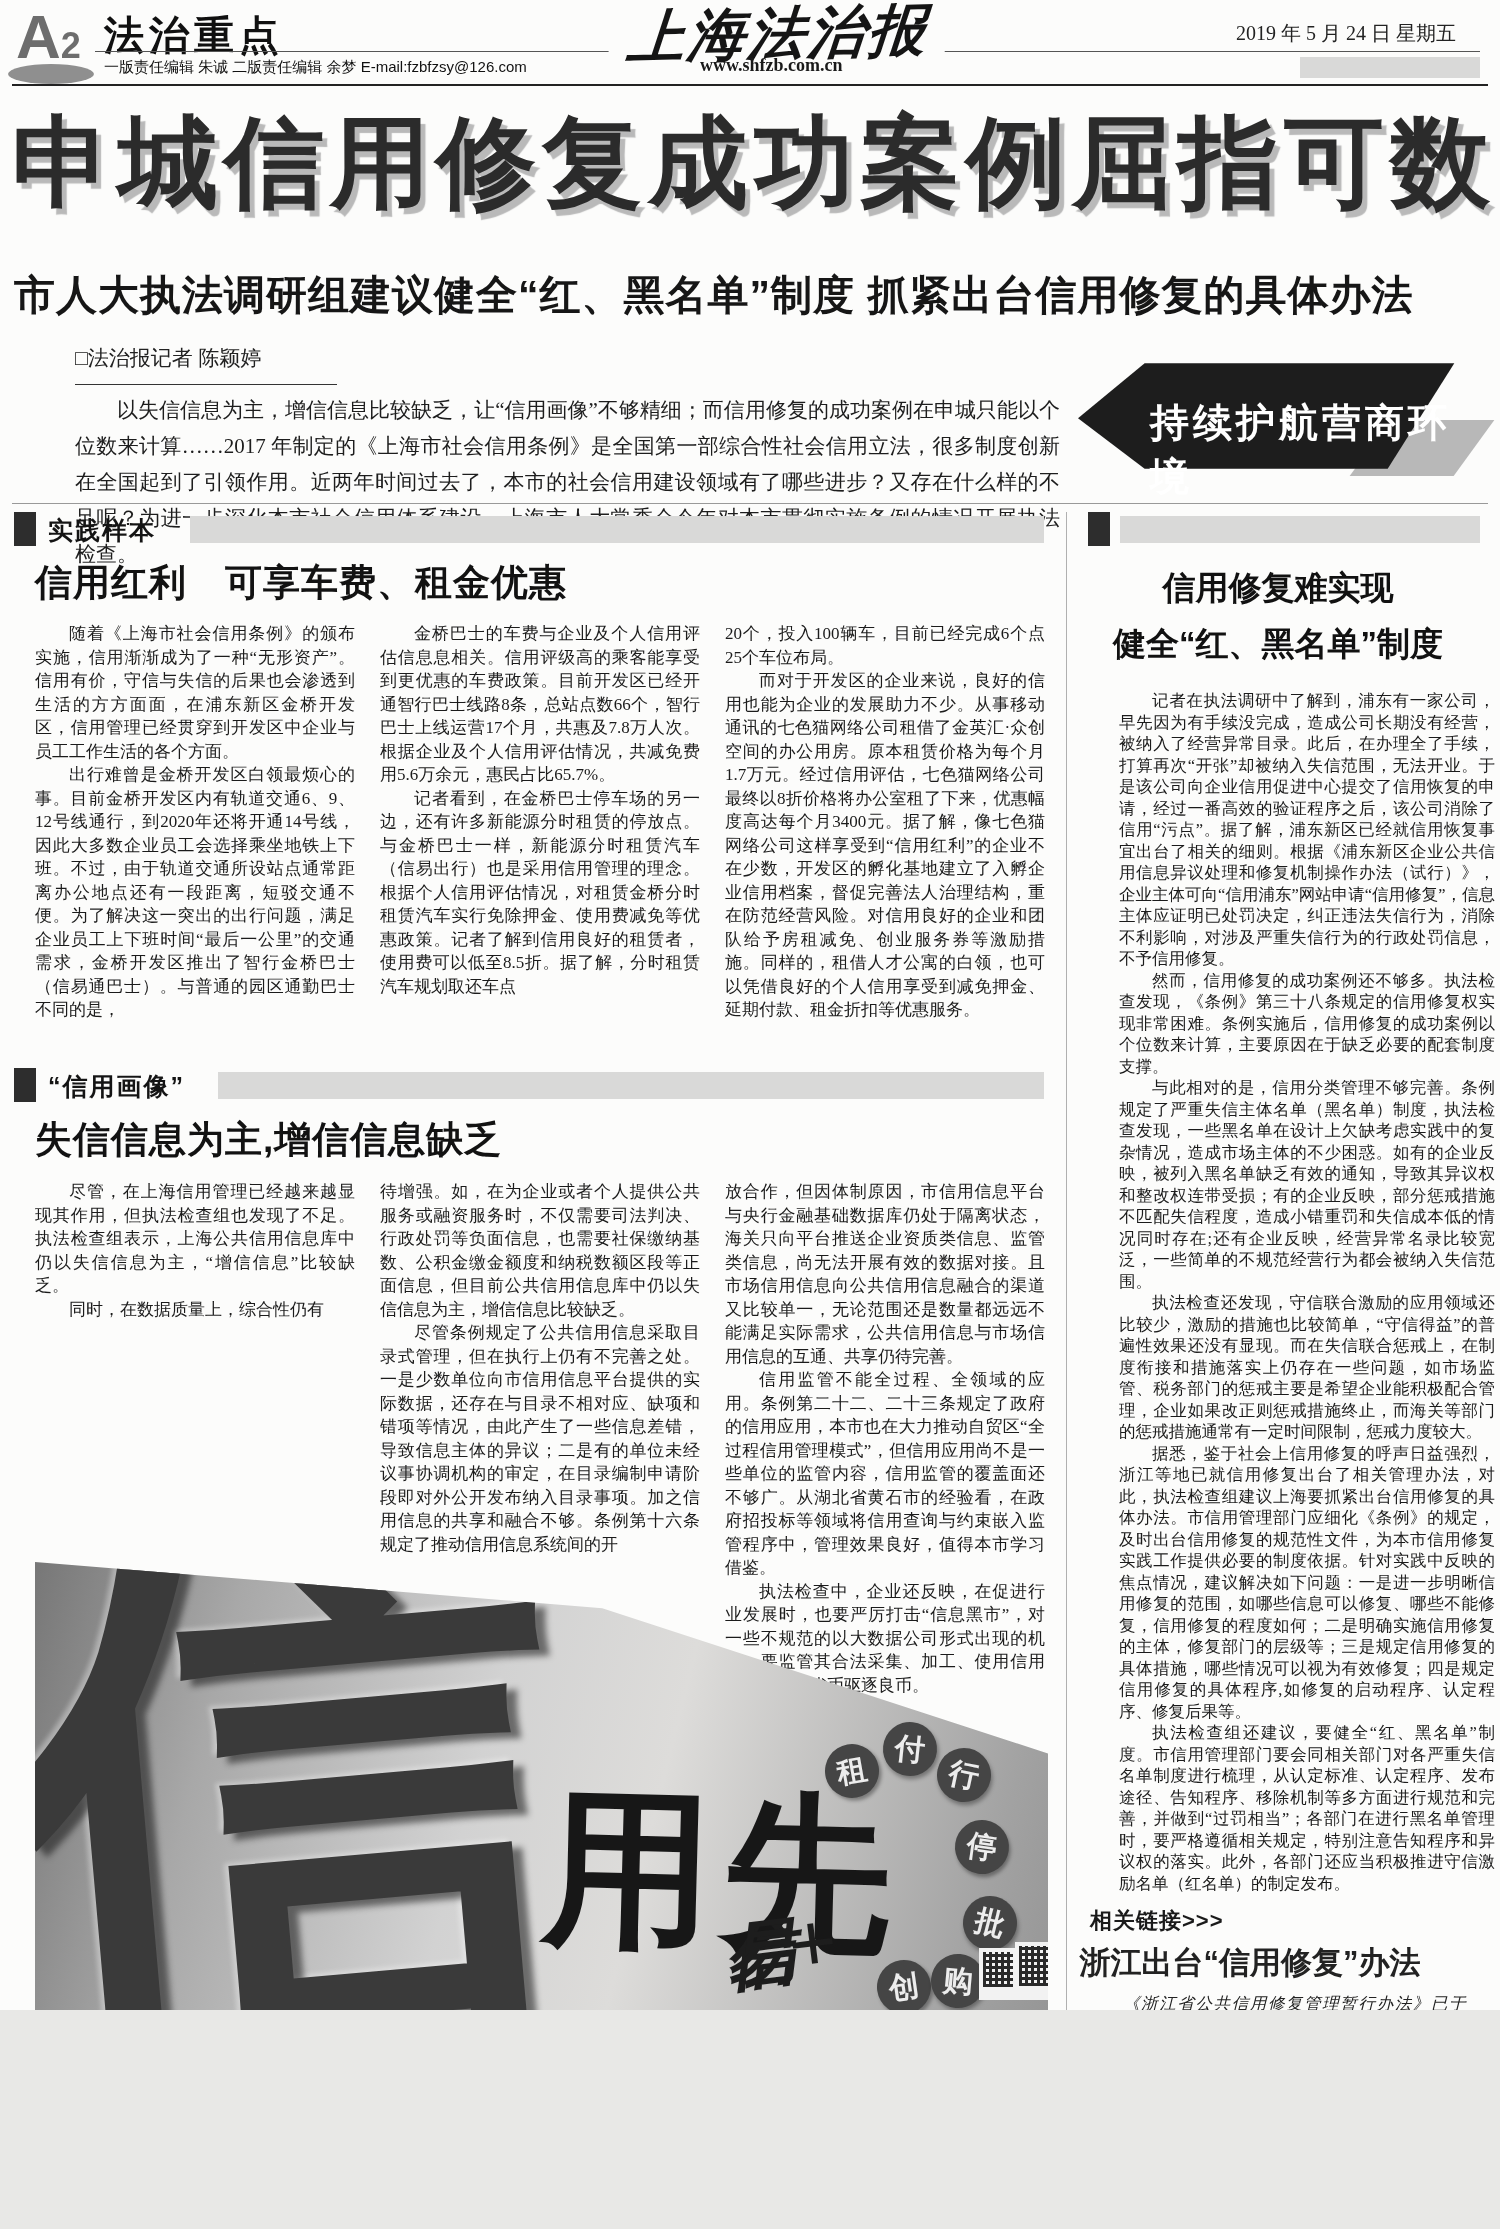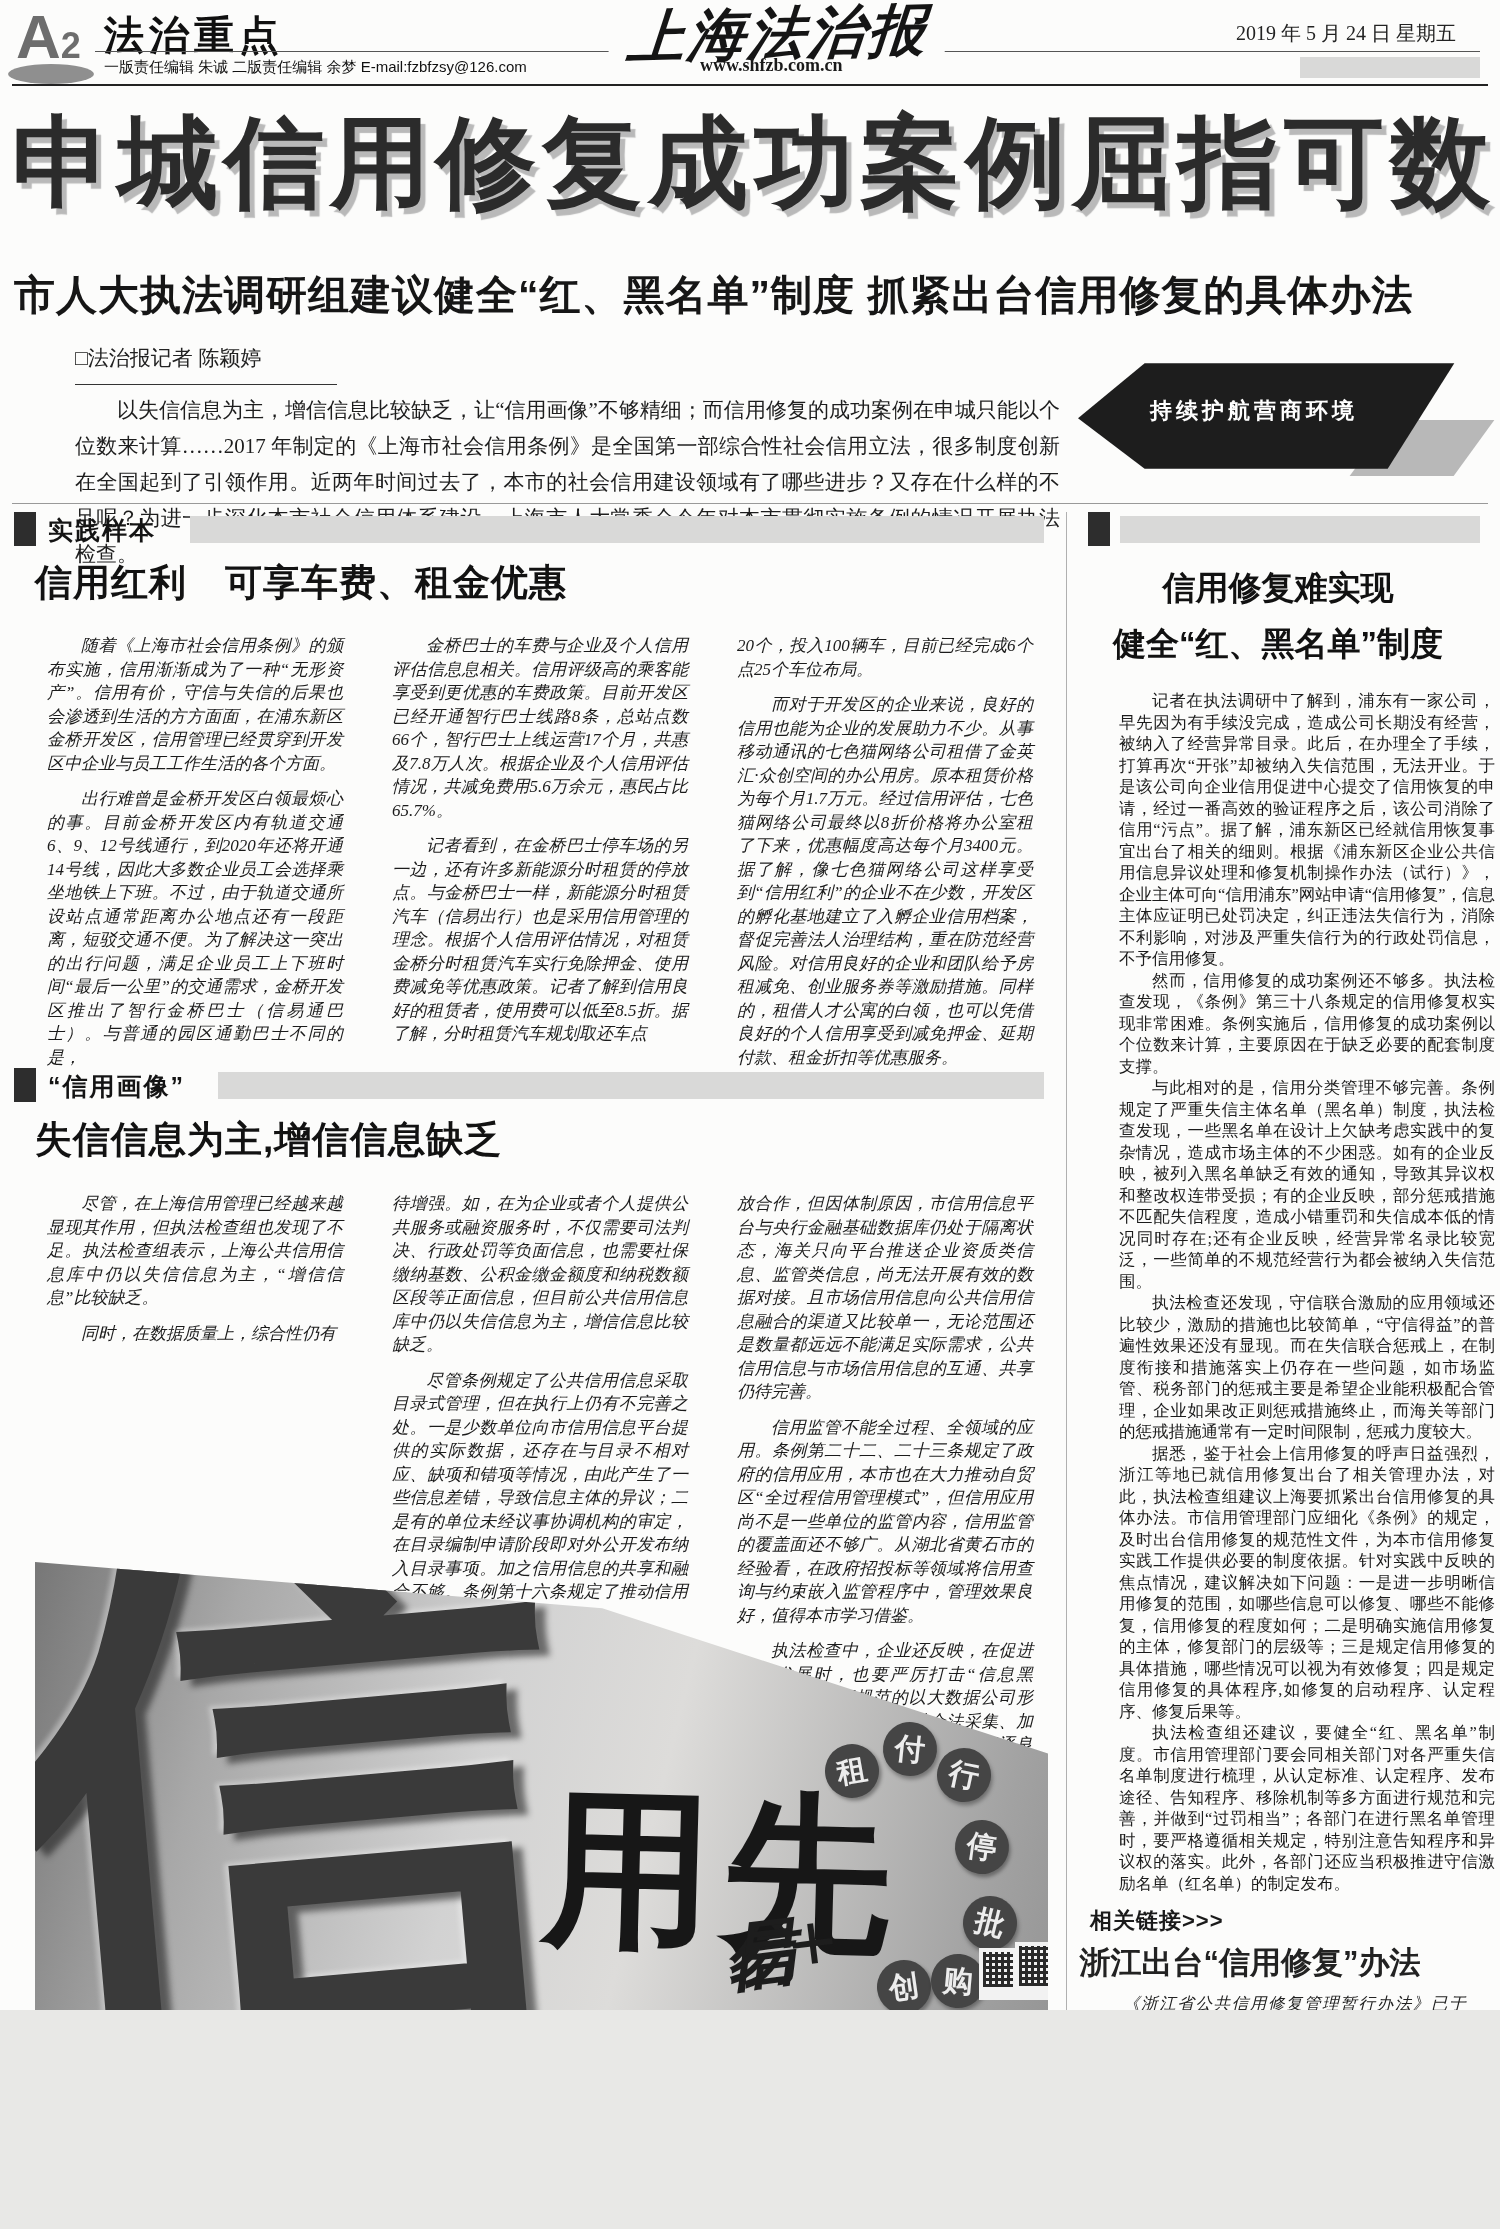--- a/index.html
+++ b/index.html
@@ -23,29 +23,29 @@
   .headline{width:1478px;font-size:100px;font-weight:800;color:#2b2b2b;letter-spacing:0;
             text-align:justify;text-align-last:justify;line-height:1.4;
             text-shadow:5px 6px 1px #b9b9b9;font-family:"Liberation Sans",sans-serif;}
   .subhead{width:1478px;font-size:41px;font-weight:bold;color:#161616;letter-spacing:1px;}
   .byline{font-size:21px;color:#222;border-bottom:1.5px solid #333;padding-bottom:12px;width:262px;}
   .lead{width:985px;font-size:21px;line-height:1.72;text-align:justify;text-indent:2em;color:#1d1d1d;}
   
   .arrow-black{width:392px;height:112px;background:#1d1d1d;
                clip-path:polygon(0 52%,17% 3%,96% 3%,79% 97%,17% 97%);}
   .arrow-stripe{width:104px;height:56px;background:#b8b8b8;transform:skewX(-36deg);}
-  .arrow-text{color:#fff;font-size:22px;font-weight:bold;letter-spacing:4px;}
+  .arrow-text{color:#fff;font-size:39px;font-weight:bold;letter-spacing:4px;}
   
   .sq{width:22px;height:34px;background:#2d2d2d;}
   .sec-label{font-size:25px;font-weight:bold;color:#141414;letter-spacing:2px;}
   .art-title{font-size:37px;font-weight:bold;text-align:left;color:#121212;letter-spacing:1px;}
   
   .colbody{width:320px;font-family:"Liberation Serif",serif;font-size:17px;line-height:23.5px;
            text-align:justify;color:#1b1b1b;}
-  .colbody p{margin:12px;text-indent:2em;font-style:italic;}
+  .colbody p{margin:0;text-indent:2em;}
   .colbody p.cont{text-indent:0;}
   .vrule{width:1px;background:#b0b0b0;}
   
   .r-title{width:376px;font-size:33px;font-weight:bold;text-align:center;line-height:1.7;color:#111;}
   .r-body{width:376px;font-family:"Liberation Serif",serif;font-size:16.5px;line-height:21.5px;
           text-align:justify;color:#1b1b1b;}
   .r-body p{margin:0;text-indent:2em;}
   .rel-label{font-size:22px;font-weight:bold;letter-spacing:1px;}
   .rel-title{width:376px;text-align:center;font-size:31px;font-weight:bold;color:#222;}
   .rel-body{width:376px;font-family:"Liberation Serif",serif;font-style:italic;font-size:16.5px;

